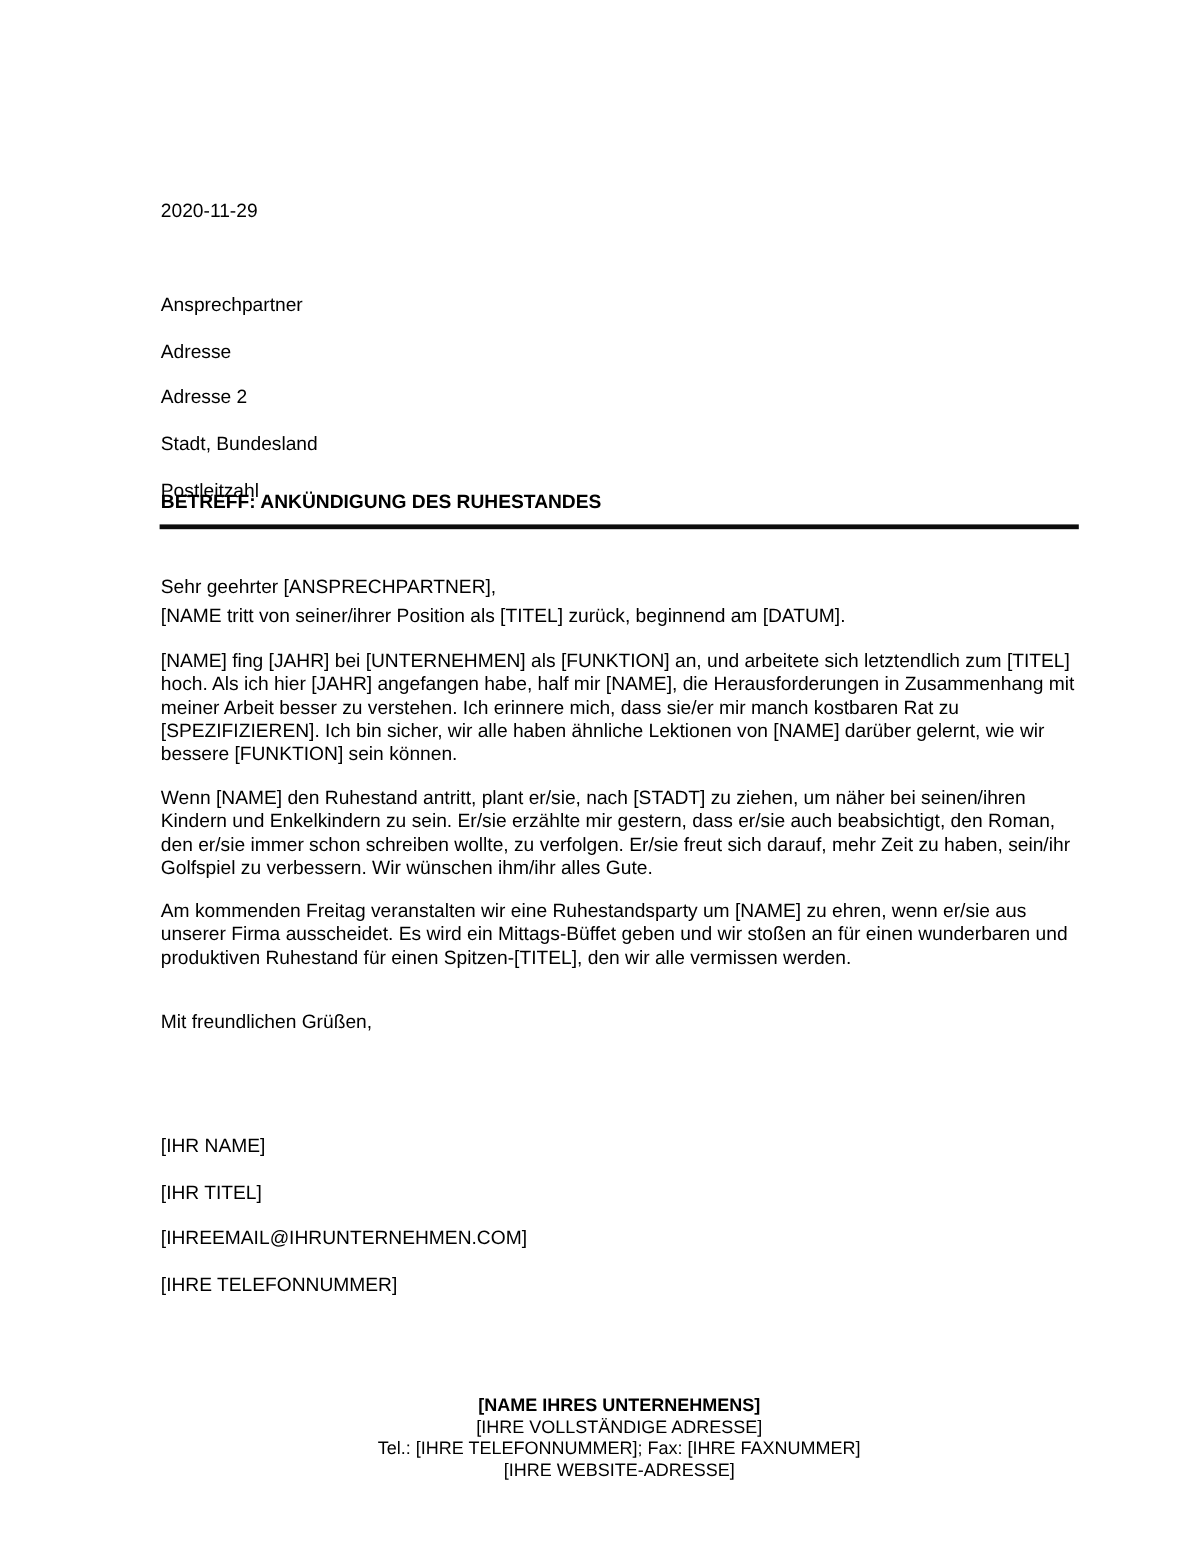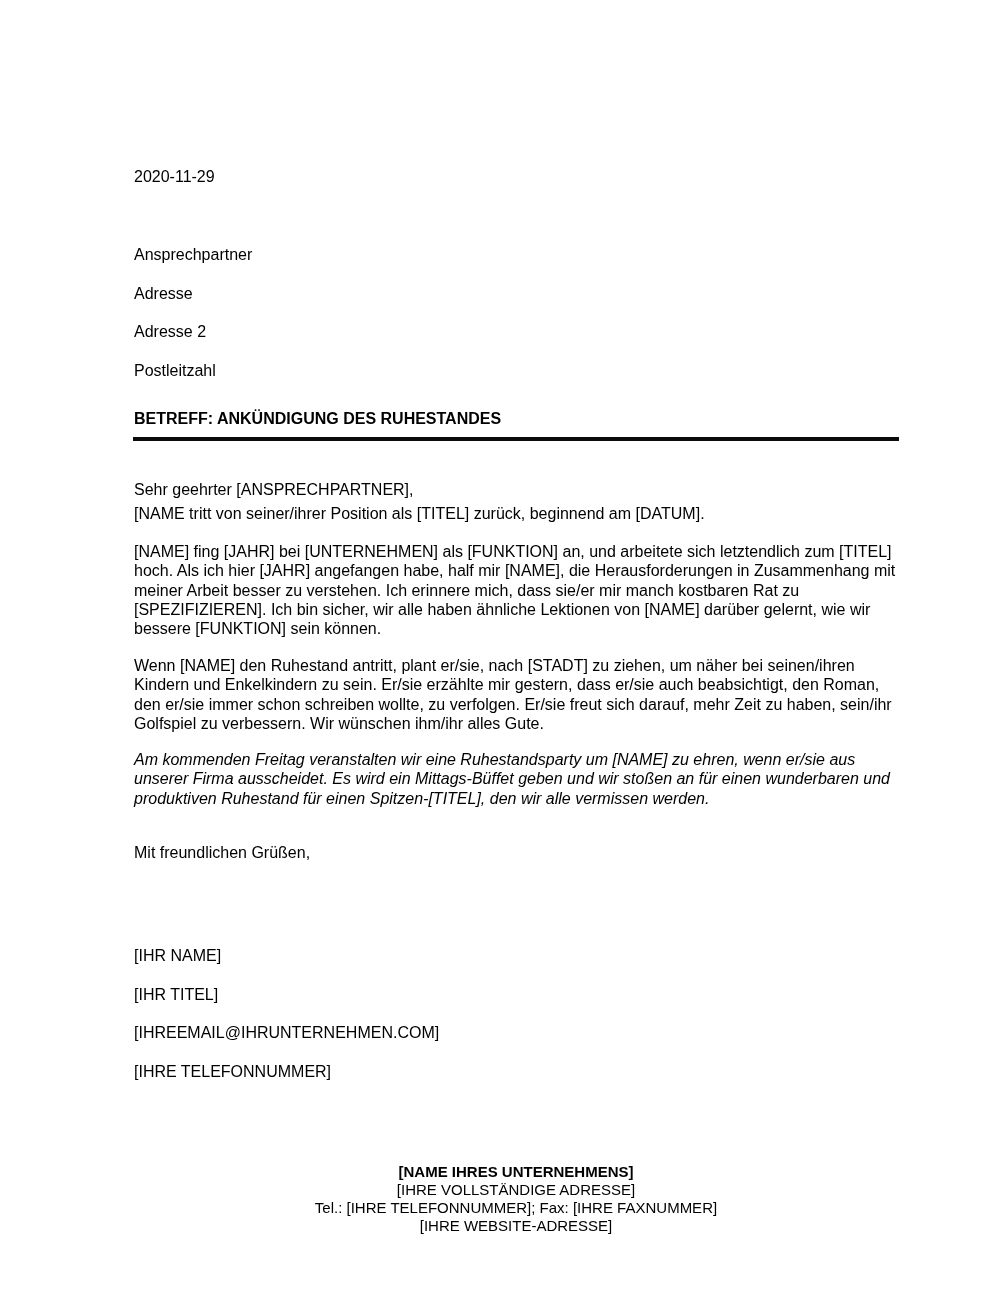--- a/index.html
+++ b/index.html
@@ -26,21 +26,21 @@
     white-space: pre-line;
   }
   .date          { top: 167px; }
   .recipient     { top: 226px; }
   .subject       { top: 409px; font-weight: bold; }
   .rule          { position: absolute; left: 117px; top: 437px; width: 766px; height: 4px; background: #0c0c0c; }
   .salutation    { top: 480px; }
   .para-1        { top: 504px; }
   .para-2        { top: 542px; }
   .para-3        { top: 656px; }
-  .para-4        { top: 750px; font-style: italic; }
+  .para-4        { top: 750px; }
   .closing       { top: 843px; }
   .signature     { top: 927px; }
   .footer {
     position: absolute;
     left: 0;
     top: 1163px;
     width: 1000px;
     text-align: center;
     font-size: 15px;
     line-height: 18px;
@@ -52,20 +52,21 @@
 <body>
 
 <div class="page">
 
   <div class="blk date">2020-11-29</div>
 
   <div class="blk recipient">
     <span class="line">Ansprechpartner</span>
     <span class="line">Adresse</span>
     <span class="line">Adresse 2</span>
+    <span class="line">Stadt, Bundesland</span>
     <span class="line">Postleitzahl</span>
   </div>
 
   <div class="blk subject">BETREFF: ANKÜNDIGUNG DES RUHESTANDES</div>
   <div class="rule"></div>
 
   <div class="blk salutation">Sehr geehrter [ANSPRECHPARTNER],</div>
 
   <div class="blk para-1">[NAME tritt von seiner/ihrer Position als [TITEL] zurück, beginnend am [DATUM].</div>
   <div class="blk para-2">[NAME] fing [JAHR] bei [UNTERNEHMEN] als [FUNKTION] an, und arbeitete sich letztendlich zum [TITEL] hoch. Als ich hier [JAHR] angefangen habe, half mir [NAME], die Herausforderungen in Zusammenhang mit meiner Arbeit besser zu verstehen. Ich erinnere mich, dass sie/er mir manch kostbaren Rat zu [SPEZIFIZIEREN]. Ich bin sicher, wir alle haben ähnliche Lektionen von [NAME] darüber gelernt, wie wir bessere [FUNKTION] sein können.</div>

